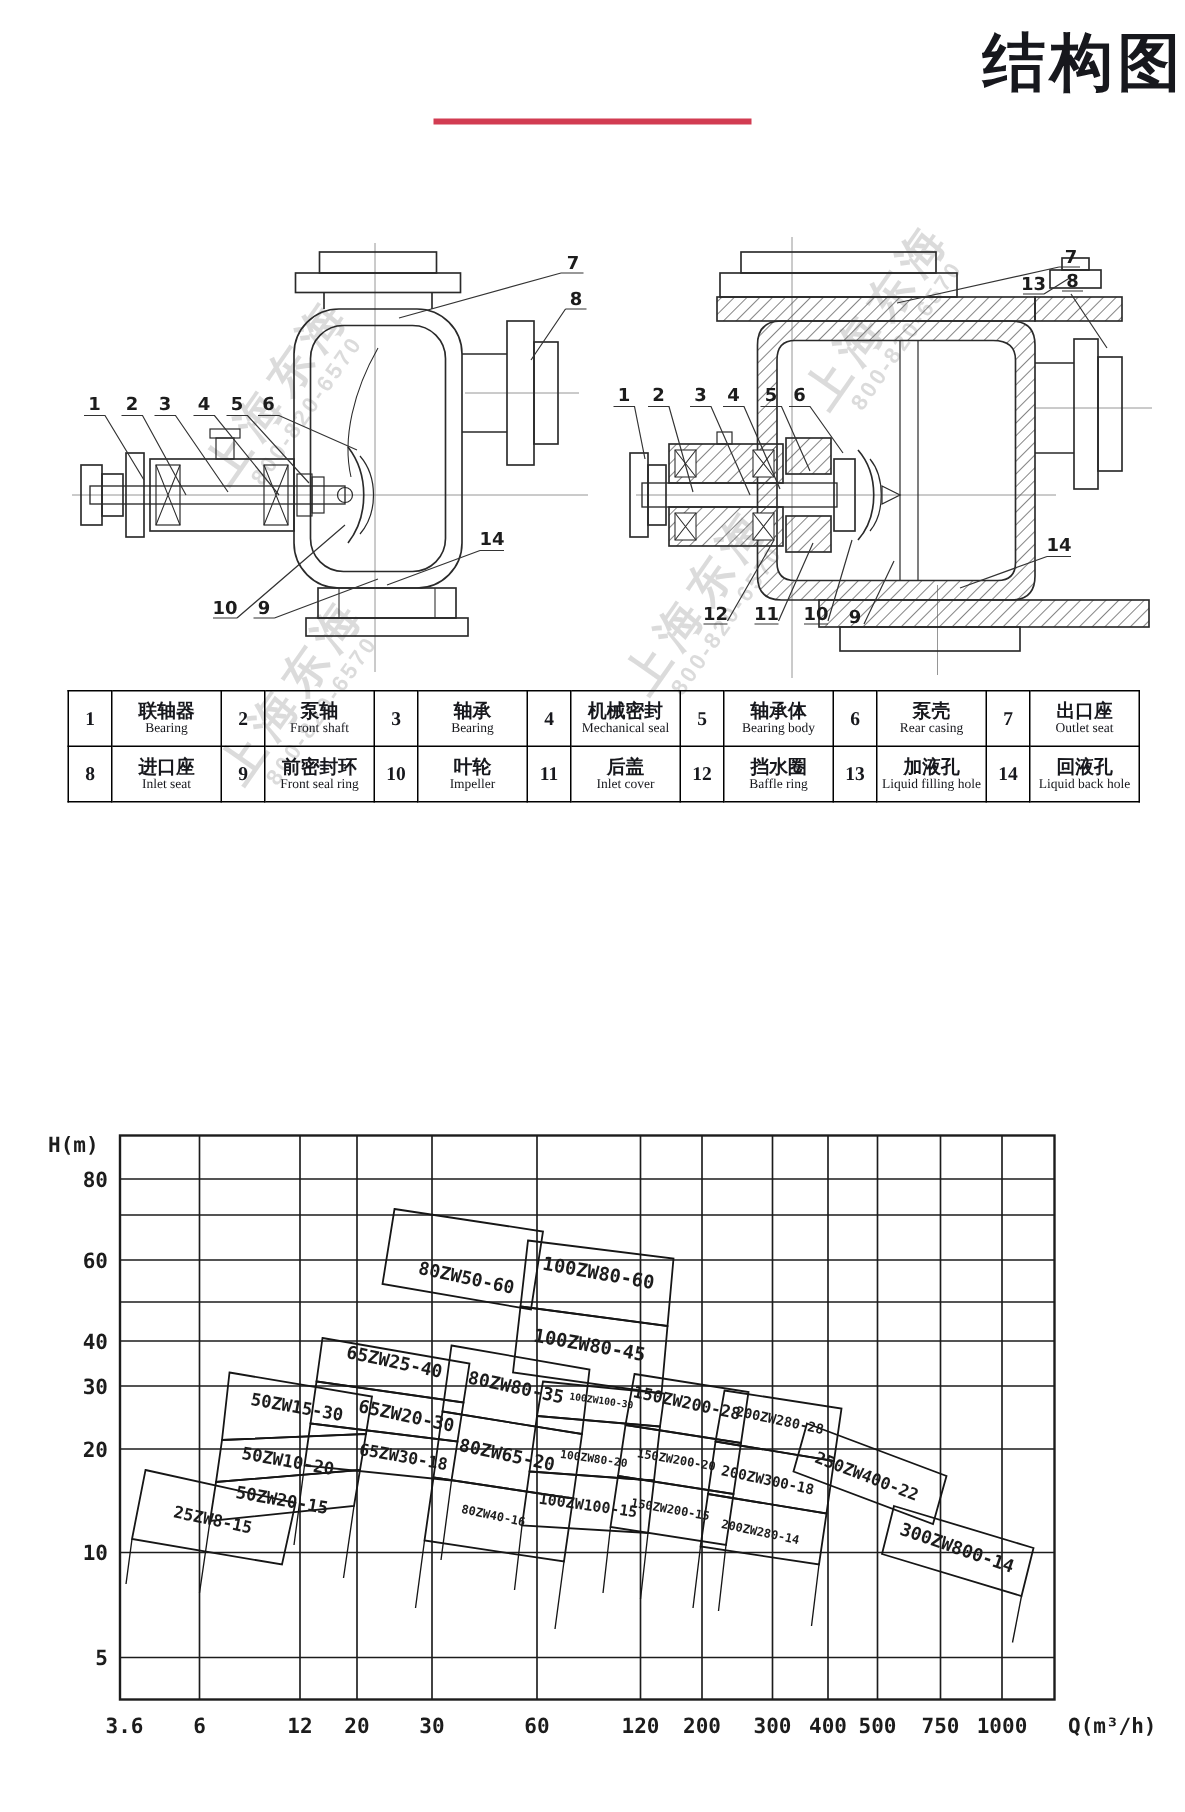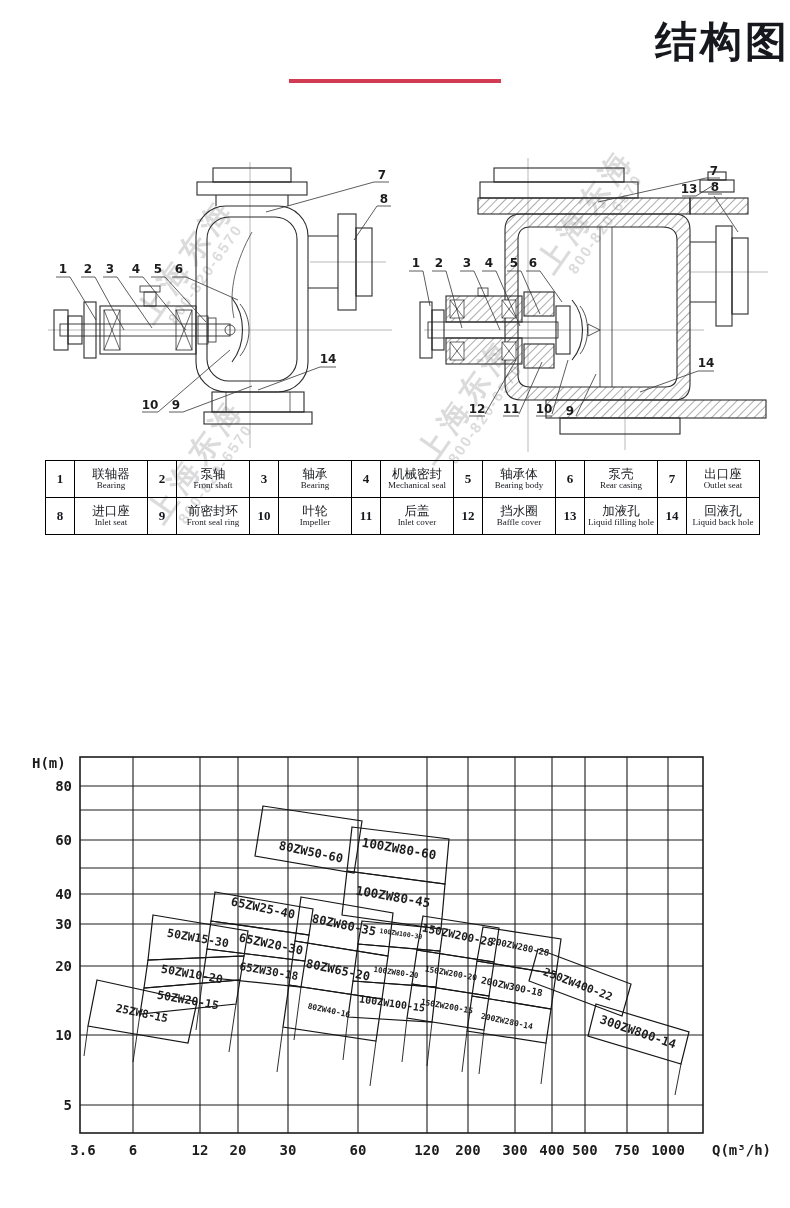--- a/index.html
+++ b/index.html
@@ -13,21 +13,21 @@
       font-family:"Liberation Sans",sans-serif;line-height:1.1;}
   .wm .cn{font-size:30px;font-weight:700;letter-spacing:6px;}
   .wm .ph{font-size:15px;font-weight:700;letter-spacing:2px;}
   svg{position:absolute;left:0;top:0;}
   table.parts{position:absolute;left:45px;top:460px;width:702px;border-collapse:collapse;
               table-layout:fixed;}
   table.parts td{border:1.6px solid #000;text-align:center;vertical-align:middle;
                  padding:1px 0;height:34px;}
   td.no{width:28px;font-size:13px;font-weight:700;}
   td.nm{width:72px;}
-  .zh{font-size:12.5px;font-weight:400;line-height:1.15;}
+  .zh{font-size:12.5px;font-weight:700;line-height:1.15;}
   .en{font-size:9px;line-height:1.1;}
   text{fill:#1c1c1c;}
   .tick{font-family:"DejaVu Sans Mono",monospace;font-weight:700;font-size:14px;}
   .axl{font-family:"DejaVu Sans Mono",monospace;font-weight:700;font-size:14px;}
   .reg{font-family:"DejaVu Sans Mono",monospace;font-weight:700;}
   .cal{font-family:"DejaVu Sans",sans-serif;font-weight:700;font-size:12px;}
 </style>
 </head>
 <body>
 
@@ -365,21 +365,21 @@
         <div class="en">Impeller</div>
       </td>
       <td class="no">11</td>
       <td class="nm">
         <div class="zh">后盖</div>
         <div class="en">Inlet cover</div>
       </td>
       <td class="no">12</td>
       <td class="nm">
         <div class="zh">挡水圈</div>
-        <div class="en">Baffle cover</div>
+        <div class="en">Baffle ring</div>
       </td>
       <td class="no">13</td>
       <td class="nm">
         <div class="zh">加液孔</div>
         <div class="en">Liquid filling hole</div>
       </td>
       <td class="no">14</td>
       <td class="nm">
         <div class="zh">回液孔</div>
         <div class="en">Liquid back hole</div>

